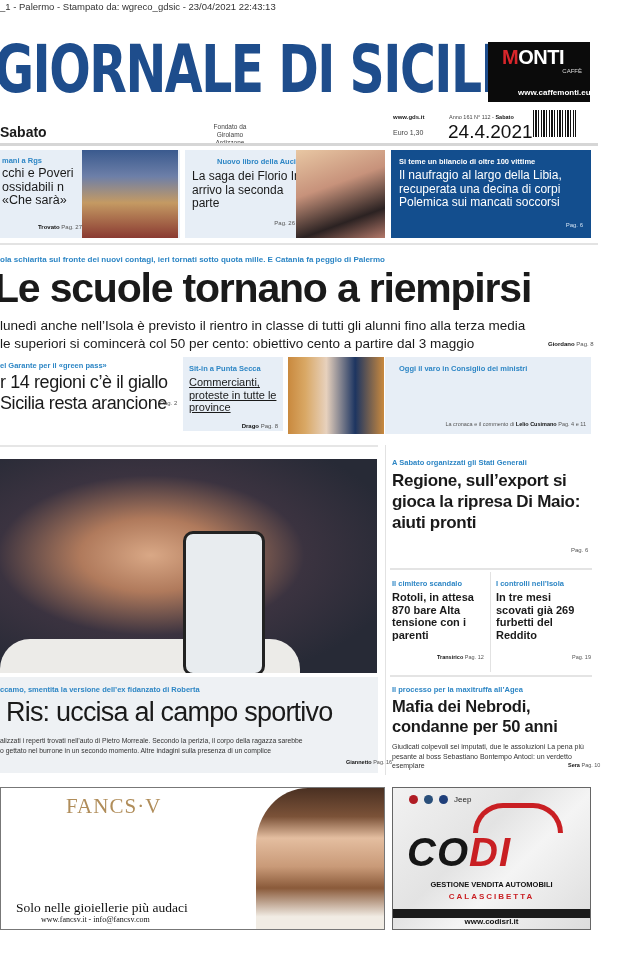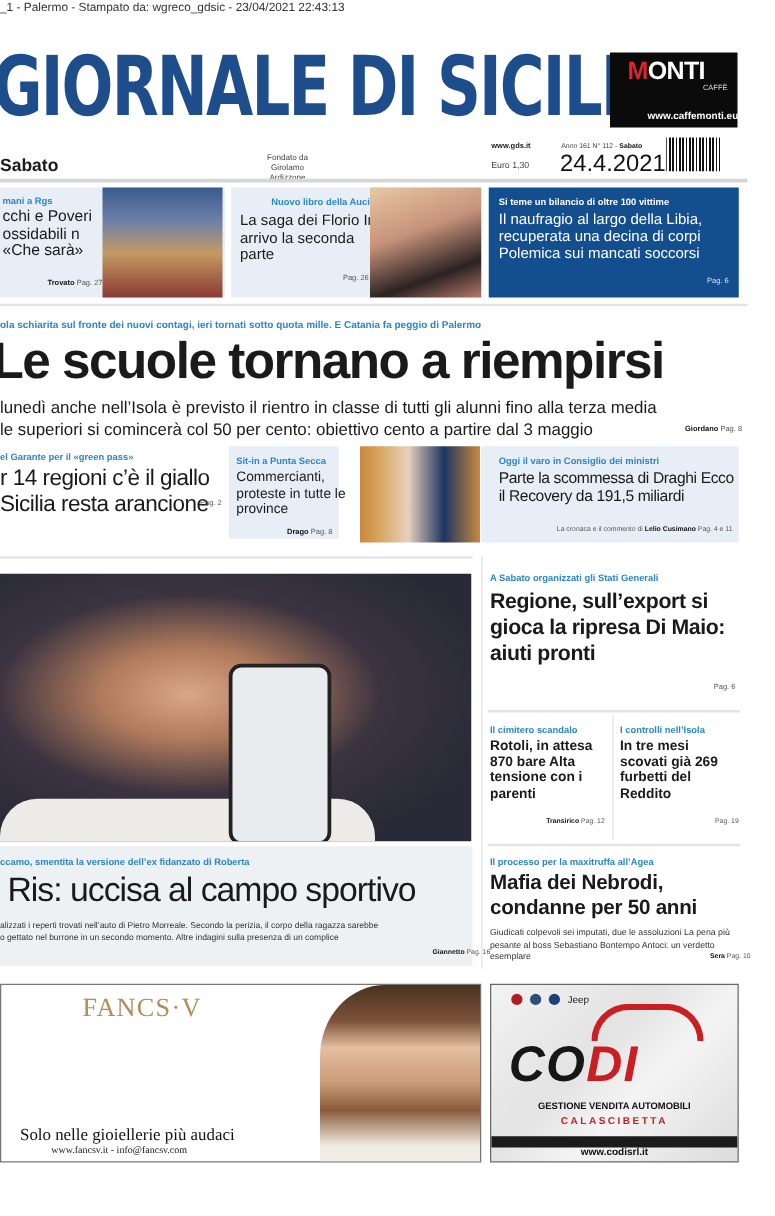--- a/index.html
+++ b/index.html
@@ -55,23 +55,23 @@
   .lead-kicker { left: 0; top: 255px; font-size: 8px; color: #2d86c5; font-weight: bold; white-space: nowrap; }
   .lead-title { left: -6px; top: 265px; font-size: 41px; font-weight: bold; letter-spacing: -1.2px; white-space: nowrap; }
   .lead-sub { left: 0; top: 317px; font-size: 13.5px; line-height: 18px; white-space: nowrap; width: 590px; }
   .lead-pg { left: 548px; top: 341px; font-size: 6px; color: #555; }
   .lead-pg b { color: #111; }
 
   .gp-kicker { left: 0; top: 361px; font-size: 7.5px; color: #2d86c5; font-weight: bold; white-space: nowrap; }
   .gp-hl { left: 0; top: 372px; font-size: 18px; line-height: 21px; letter-spacing: -0.4px; white-space: nowrap; }
   .gp-pg { left: 160px; top: 400px; font-size: 6px; color: #555; }
 
-  .t4 { left: 183px; top: 357px; width: 88px; height: 74px; }
+  .t4 { left: 183px; top: 357px; width: 100px; height: 74px; }
   .t4 .kicker { position:absolute; left:6px; top:7px; font-size: 7.5px; }
-  .t4 .hl { position:absolute; left:6px; top:19px; font-size: 11px; line-height: 12.5px; width: 92px; }
+  .t4 .hl { position:absolute; left:6px; top:19px; font-size: 11px; line-height: 12.5px; width: 92px; text-decoration: underline; }
   .t4 .pg { position:absolute; right:5px; top:66px; }
   .photo3 { left: 288px; top: 357px; width: 96px; height: 77px; background: linear-gradient(90deg,#c9893e 0%,#d9a865 18%,#e7d1bd 40%,#1d3561 70%,#c9893e 100%); }
   .t5 { left: 385px; top: 357px; width: 206px; height: 77px; }
   .t5 .kicker { position:absolute; left:14px; top:7px; font-size: 7.5px; }
   .t5 .hl { position:absolute; left:14px; top:18px; font-size: 12.5px; line-height: 15px; letter-spacing: -0.3px; width: 190px; }
   .t5 .pg { position:absolute; right:5px; top:64px; font-size: 5.5px; }
 
   .rule3 { left: 0; top: 445px; width: 378px; height: 2px; background: #e6e6e6; }
   .photo-main { left: 0; top: 459px; width: 377px; height: 214px; background: radial-gradient(ellipse at 40% 45%, #d9a886 0%, #b07a5c 22%, #3b3340 48%, #272a36 80%); overflow: hidden; }
   .photo-main .phone { position: absolute; left: 183px; top: 72px; width: 82px; height: 145px; border-radius: 10px; background: #e8ecef; border: 3px solid #222; }
@@ -188,21 +188,20 @@
 <div class="abs gp-pg">Pag. 2</div>
 
 <div class="abs box t4">
   <div class="kicker">Sit-in a Punta Secca</div>
   <div class="hl">Commercianti, proteste in tutte le province</div>
   <div class="pg"><b>Drago</b> <span>Pag. 8</span></div>
 </div>
 <div class="abs photo3"></div>
 <div class="abs box t5">
   <div class="kicker">Oggi il varo in Consiglio dei ministri</div>
-  <div class="hl">Parte la scommessa di Draghi Ecco il Recovery da 191,5 miliardi</div>
   <div class="pg"><span>La cronaca e il commento di </span><b>Lelio Cusimano</b> <span>Pag. 4 e 11</span></div>
 </div>
 
 <div class="abs rule3"></div>
 <div class="abs photo-main">
   <div class="shirt"></div>
   <div class="phone"></div>
 </div>
 
 <div class="abs vsep"></div>

